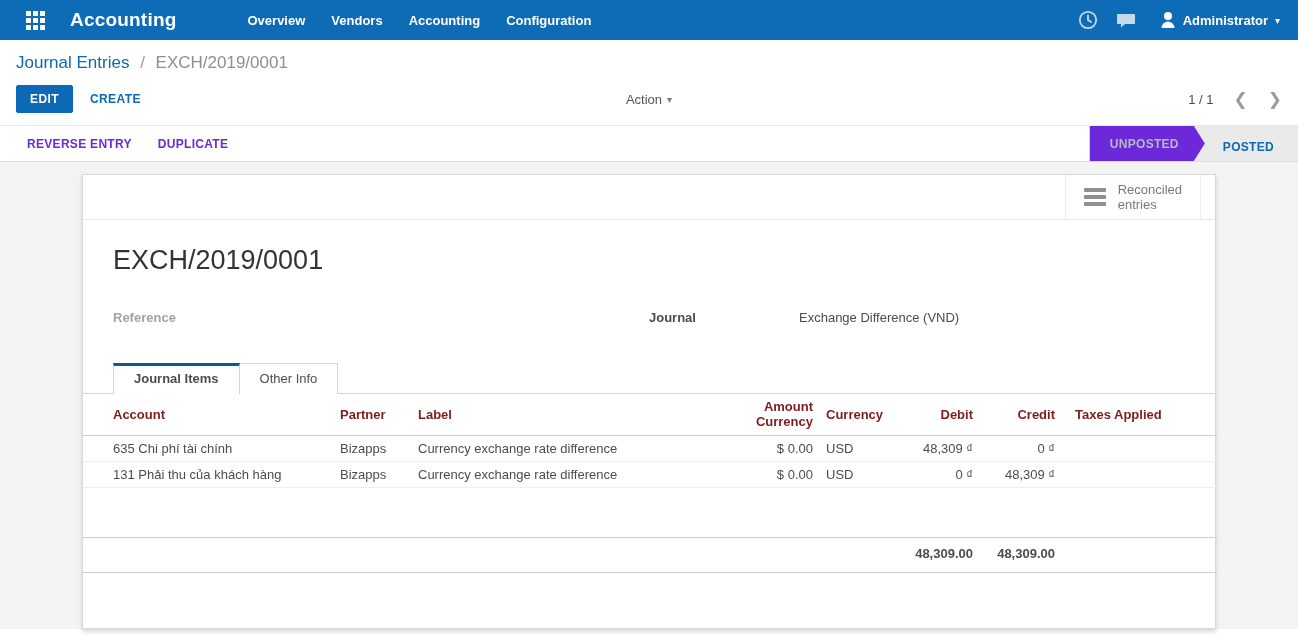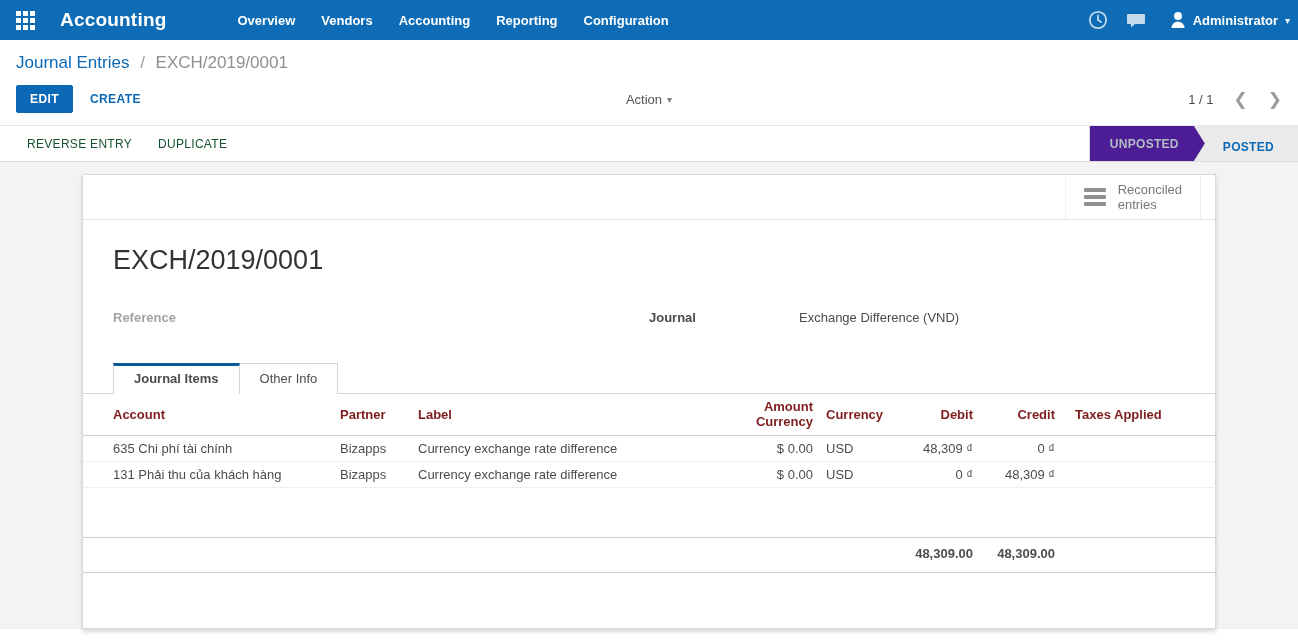--- a/index.html
+++ b/index.html
@@ -1,19 +1,19 @@
 <!DOCTYPE html>
 <html><head>
 <meta charset="utf-8">
 <style>
   * { margin:0; padding:0; box-sizing:border-box; }
   html,body { width:1298px; height:644px; font-family:"Liberation Sans", sans-serif; background:#fff; overflow:hidden; }
 
   
-  .navbar { height:40px; background:#0d6cb5; display:flex; align-items:center; padding:0 4px; color:#fff; }
+  .navbar { height:40px; background:#0d6cb5; display:flex; align-items:center; padding:0 14px; color:#fff; }
   .apps-toggle { width:26px; height:26px; display:flex; align-items:center; justify-content:center; cursor:pointer; margin-left:8px; }
   .apps-grid { display:grid; grid-template-columns:repeat(3,5px); grid-template-rows:repeat(3,5px); gap:2px; }
   .apps-grid span { background:#fff; width:5px; height:5px; }
   .brand { font-size:19px; font-weight:bold; margin-left:22px; margin-right:58px; letter-spacing:.2px; cursor:pointer; }
   .nav-menu { display:flex; align-items:center; height:100%; }
   .nav-item { font-size:13px; font-weight:600; padding:0 13px; height:100%; display:flex; align-items:center; cursor:pointer; }
   .nav-right { margin-left:auto; display:flex; align-items:center; gap:18px; }
   .sys-icon { width:20px; height:20px; opacity:.75; cursor:pointer; }
   .user-block { display:flex; align-items:center; gap:7px; cursor:pointer; margin-left:6px; margin-right:4px; }
   .avatar-icon { width:16px; height:18px; }
@@ -31,24 +31,24 @@
   .btn-link { background:none; border:none; color:#0b69b5; font-size:12px; font-weight:bold; letter-spacing:.4px; margin-left:17px; cursor:pointer; font-family:inherit; }
   .action-dd { position:absolute; left:50%; transform:translateX(-50%); font-size:13px; color:#555; cursor:pointer; display:flex; align-items:center; gap:5px; }
   .action-dd .caret { color:#777; }
   .pager { margin-left:auto; display:flex; align-items:center; gap:20px; }
   .pager-value { font-size:13px; color:#4c4c4c; cursor:pointer; }
   .pager-btn { font-size:17px; color:#9b9b9b; cursor:pointer; line-height:1; background:none; border:none; font-family:inherit; }
 
   
   .statusbar { height:37px; background:#fff; border-top:1px solid #e7e7e7; border-bottom:1px solid #dcdcdc; display:flex; justify-content:space-between; align-items:stretch; }
   .status-left { display:flex; align-items:center; padding-left:27px; gap:26px; }
-  .status-btn { background:none; border:none; color:#14532d; font-size:12px; font-weight:normal; letter-spacing:.3px; cursor:pointer; font-family:inherit; }
+  .status-btn { background:none; border:none; color:#6d28d9; font-size:12px; font-weight:bold; letter-spacing:.3px; cursor:pointer; font-family:inherit; }
   .status-states { display:flex; align-items:stretch; background:#eaeaea; border-left:1px solid #d6d6d6; }
   .state { display:flex; align-items:center; font-size:12px; font-weight:bold; letter-spacing:.3px; cursor:pointer; }
-  .state.inactive { color:#b3bcc4; background:#4c1d95; padding:0 26px 0 20px; clip-path:polygon(0 0, calc(100% - 11px) 0, 100% 50%, calc(100% - 11px) 100%, 0 100%); }
+  .state.inactive { color:#b3bcc4; background:#6d28d9; padding:0 26px 0 20px; clip-path:polygon(0 0, calc(100% - 11px) 0, 100% 50%, calc(100% - 11px) 100%, 0 100%); }
   .state.active { color:#0b69b5; padding:0 24px 0 18px;margin-top:6px; }
 
   
   .content { background:#f3f3f3; height:467px; padding-top:12px; }
   .sheet { width:1134px; margin:0 auto; background:#fff; border:1px solid #d8d8d8; box-shadow:0 3px 4px rgba(0,0,0,.15); height:455px; }
   .sheet-header { height:45px; border-bottom:1px solid #e5e5e5; display:flex; justify-content:flex-end; }
   .stat-button { display:flex; align-items:center; gap:12px; padding:0 18px; margin-right:14px; border-left:1px solid #efefef; border-right:1px solid #efefef; cursor:pointer; }
   .bars-icon { display:flex; flex-direction:column; gap:3px; }
   .bars-icon span { width:22px; height:4px; background:#8f8f8f; border-radius:1px; }
   .stat-label { font-size:13px; color:#787878; line-height:15px; }
@@ -102,21 +102,20 @@
         <span></span>
         <span></span>
         <span></span>
       </div>
   </div>
   <div class="brand">Accounting</div>
   <nav class="nav-menu">
     <div class="nav-item">Overview</div>
     <div class="nav-item">Vendors</div>
     <div class="nav-item">Accounting</div>
-    <div class="nav-item">Reporting</div>
     <div class="nav-item">Configuration</div>
   </nav>
   <div class="nav-right">
     <svg class="sys-icon" viewBox="0 0 20 20">
       <circle cx="10" cy="10" r="8.2" fill="none" stroke="#ffffff" stroke-width="1.8"></circle>
       <path d="M10 5.5 V10 L13 12" fill="none" stroke="#ffffff" stroke-width="1.8" stroke-linecap="round"></path>
     </svg>
     <svg class="sys-icon" viewBox="0 0 20 20">
       <path d="M2 4 h16 a1 1 0 0 1 1 1 v8 a1 1 0 0 1 -1 1 h-9 l-4 3.5 v-3.5 h-3 a1 1 0 0 1 -1 -1 v-8 a1 1 0 0 1 1 -1 z" fill="#ffffff"></path>
     </svg>

